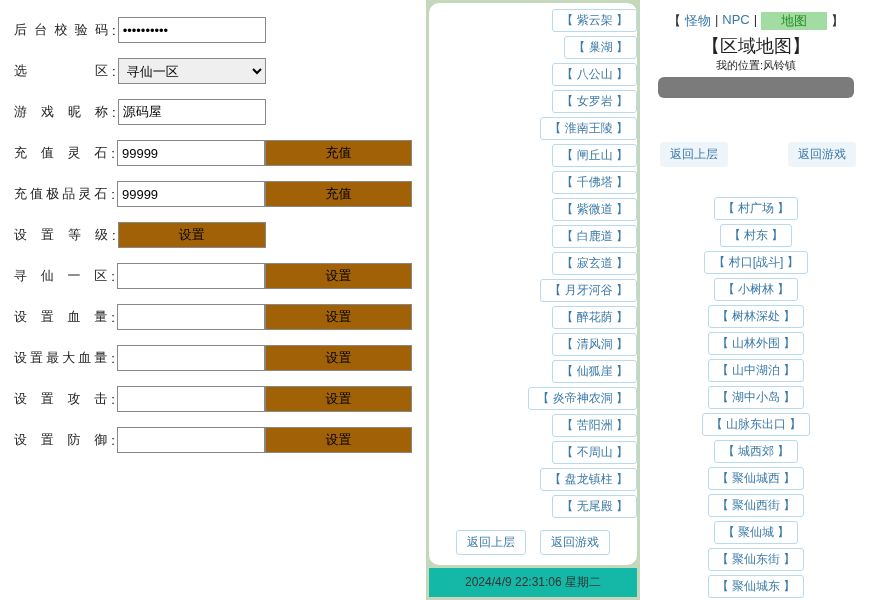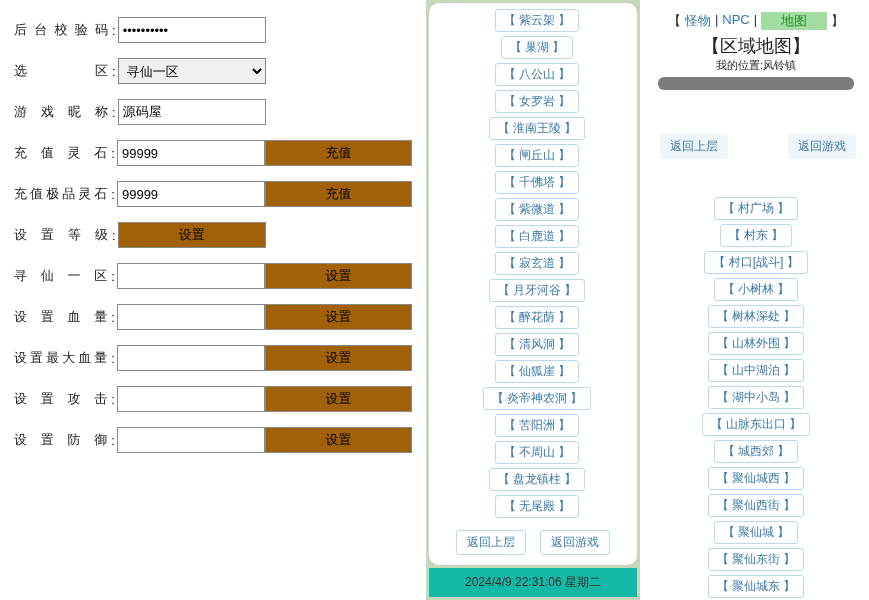--- a/index.html
+++ b/index.html
@@ -65,21 +65,21 @@
     padding: 4px 0 10px 0;
     display: flex;
     flex-direction: column;
     overflow: hidden;
   }
   .loc-list {
     flex: 1;
     overflow: hidden;
     display: flex;
     flex-direction: column;
-    align-items: center;
+    align-items: flex-end;
     padding-left: 8px;
   }
   .loc-item {
     color: #3a7aa8;
     border: 1px solid #b8d9f0;
     border-radius: 3px;
     padding: 2px 8px;
     margin: 2px 0;
     font-size: 12px;
     cursor: pointer;
@@ -166,21 +166,21 @@
   }
   .nav-btn {
     color: #3a7aa8;
     background: #eef5fa;
     border-radius: 3px;
     padding: 4px 10px;
     font-size: 12px;
     cursor: pointer;
   }
   .dest-list {
-    margin-top: 36px;
+    margin-top: 28px;
     display: flex;
     flex-direction: column;
     align-items: center;
   }
   .dest-item {
     color: #3a7aa8;
     border: 1px solid #b8d9f0;
     border-radius: 3px;
     padding: 2px 8px;
     margin: 2px 0;

